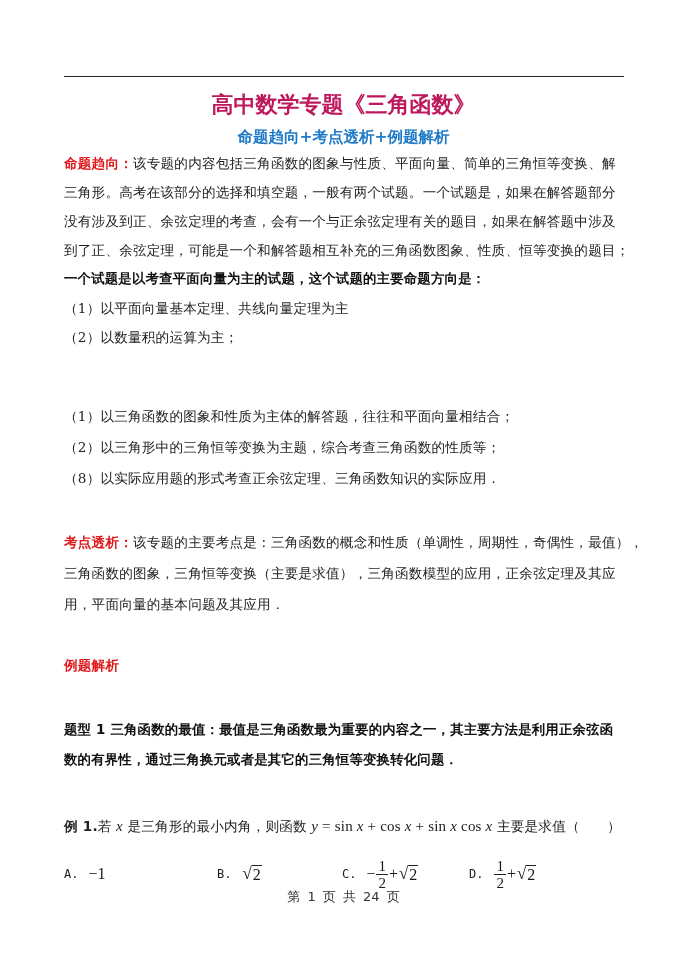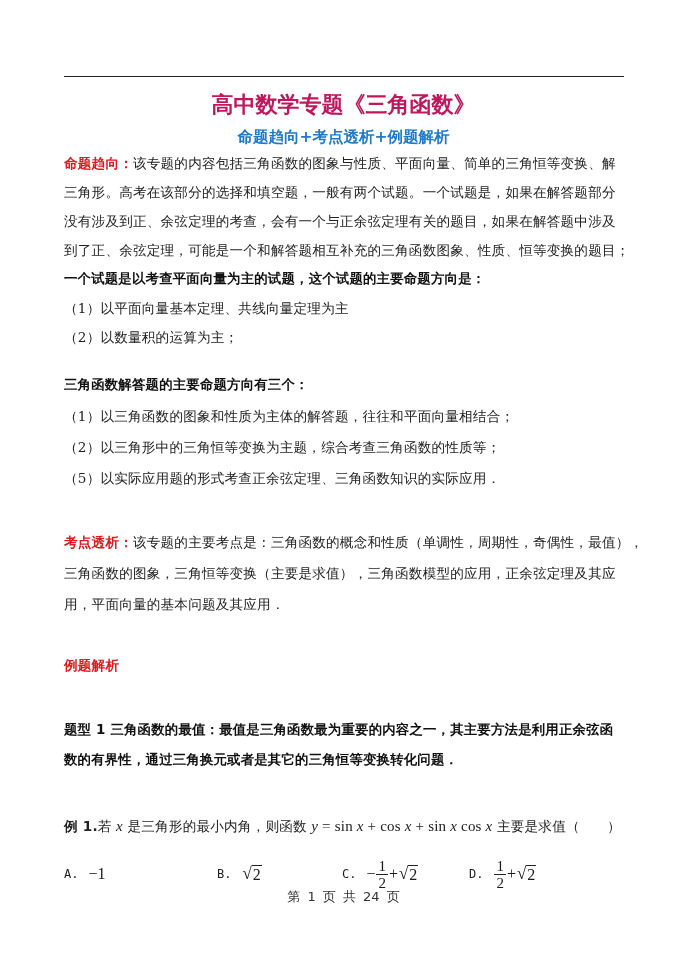--- a/index.html
+++ b/index.html
@@ -163,24 +163,23 @@
     <span class="label-red">命题趋向：</span><span>该专题的内容包括三角函数的图象与性质、平面向量、简单的三角恒等变换、解</span>
   </div>
   <div class="line" style="top:211px">没有涉及到正、余弦定理的考查，会有一个与正余弦定理有关的题目，如果在解答题中涉及</div>
   <div class="line" style="top:182px">三角形。高考在该部分的选择和填空题，一般有两个试题。一个试题是，如果在解答题部分</div>
   <div class="line" style="top:240px">到了正、余弦定理，可能是一个和解答题相互补充的三角函数图象、性质、恒等变换的题目；</div>
 
   <div class="line bold-line" style="top:269px">一个试题是以考查平面向量为主的试题，这个试题的主要命题方向是：</div>
   <div class="line" style="top:298px">（1）以平面向量基本定理、共线向量定理为主</div>
   <div class="line" style="top:327px">（2）以数量积的运算为主；</div>
 
-  <div class="line bold-line" style="top:375px">三角函数解答题的主要命题方向有三个：</div>
   <div class="line" style="top:406px">（1）以三角函数的图象和性质为主体的解答题，往往和平面向量相结合；</div>
   <div class="line" style="top:437px">（2）以三角形中的三角恒等变换为主题，综合考查三角函数的性质等；</div>
-  <div class="line" style="top:468px">（5）以实际应用题的形式考查正余弦定理、三角函数知识的实际应用．</div>
+  <div class="line" style="top:468px">（8）以实际应用题的形式考查正余弦定理、三角函数知识的实际应用．</div>
 
   <div class="line" style="top:532px">
     <span class="label-red">考点透析：</span><span>该专题的主要考点是：三角函数的概念和性质（单调性，周期性，奇偶性，最值），</span>
   </div>
   <div class="line" style="top:563px">三角函数的图象，三角恒等变换（主要是求值），三角函数模型的应用，正余弦定理及其应</div>
   <div class="line" style="top:594px">用，平面向量的基本问题及其应用．</div>
 
   <div class="line section-heading-red" style="top:655px">例题解析</div>
 
   <div class="line bold-line" style="top:720px">题型 1  三角函数的最值：最值是三角函数最为重要的内容之一，其主要方法是利用正余弦函</div>

